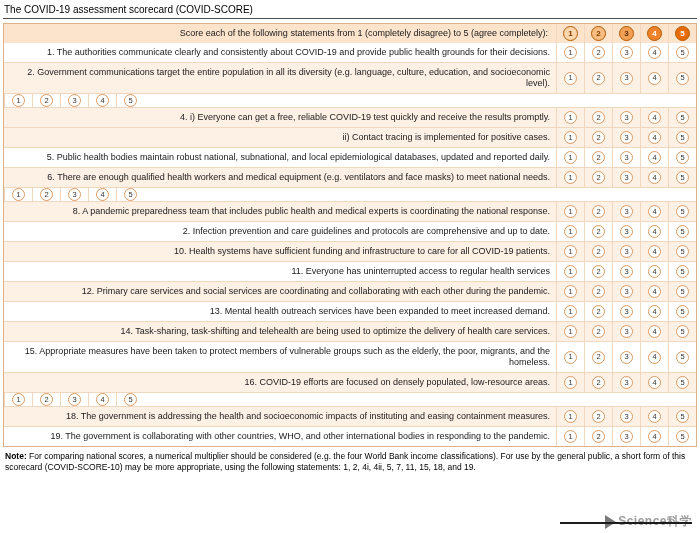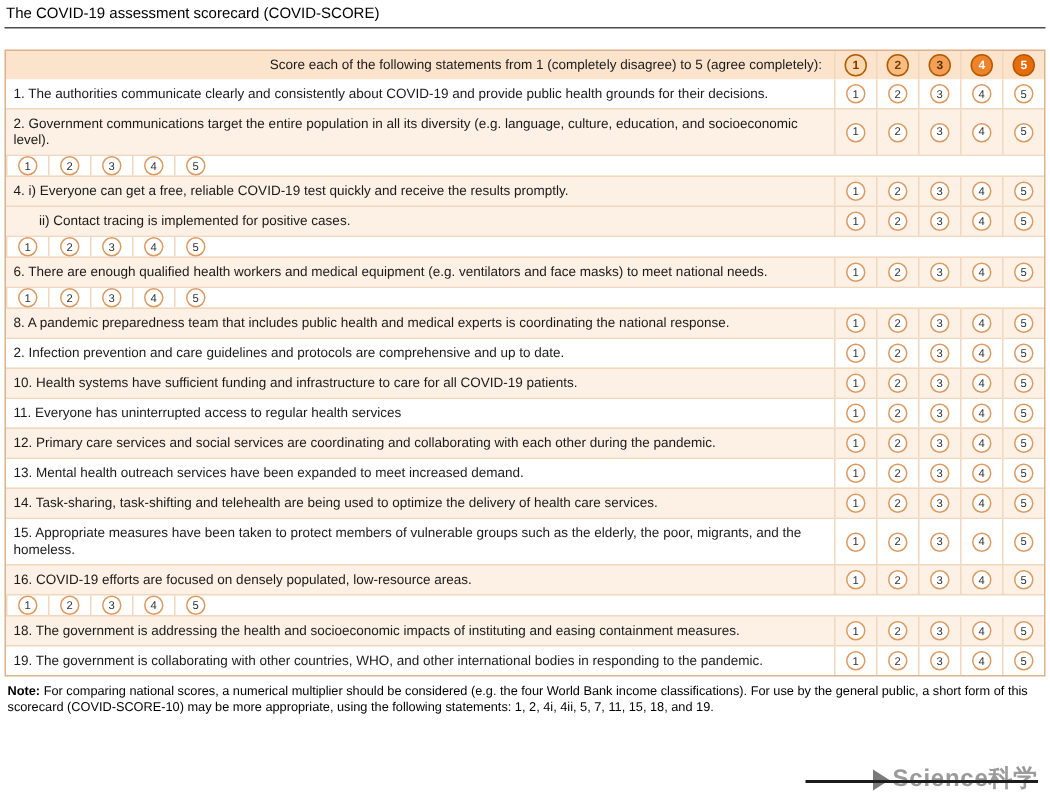--- a/index.html
+++ b/index.html
@@ -12,21 +12,21 @@
     overflow: hidden;
     color: #111;
   }
   .page { padding: 2px 3px 0 3px; }
 
   .title {
     font-size: 10px;
     color: #000;
     padding: 2px 1px 3px 1px;
     border-bottom: 1px solid #4d4d4d;
-    margin-bottom: 14px;
+    margin-bottom: 4px;
   }
 
   .table {
     border: 1px solid #dcb28c;
     width: 100%;
   }
   .row {
     display: flex;
     align-items: stretch;
     border-top: 1px solid #f0d7bd;
@@ -35,20 +35,21 @@
   .row:first-child { border-top: none; }
   .row.shaded { background: #fdf0e4; }
   .header-row, .total-row { background: #fbe3cc; }
 
   .stmt {
     flex: 1;
     padding: 4px 6px 4px 5px;
     font-size: 9px;
     line-height: 11px;
     color: #1a1a1a;
+    text-align: right;
   }
   .stmt.indent { padding-left: 22px; }
   .header-label {
     text-align: right;
     padding-right: 8px;
     font-size: 9px;
     display: flex;
     align-items: center;
     justify-content: flex-end;
   }
@@ -119,21 +120,21 @@
   }
   .wm-triangle {
     width: 0; height: 0;
     border-left: 11px solid #7a7a7a;
     border-top: 7px solid transparent;
     border-bottom: 7px solid transparent;
     margin-right: 2px;
   }
   .wm-text {
     color: #9b9b9b;
-    font-size: 16px;
+    font-size: 12px;
     font-weight: bold;
     letter-spacing: 0.5px;
   }
   .wm-line {
     position: absolute;
     left: -45px;
     right: 0;
     top: 52%;
     border-top: 2px solid #1c1c1c;
   }
@@ -267,20 +268,21 @@
             <span class="cell">
               <span class="circle">4</span>
             </span>
             <span class="cell">
               <span class="circle">5</span>
             </span>
           </div>
   </div>
 
   <div class="row">
+    <div class="stmt">5. Public health bodies maintain robust national, subnational, and local epidemiological databases, updated and reported daily.</div>
     <div class="circles">
             <span class="cell">
               <span class="circle">1</span>
             </span>
             <span class="cell">
               <span class="circle">2</span>
             </span>
             <span class="cell">
               <span class="circle">3</span>
             </span>

